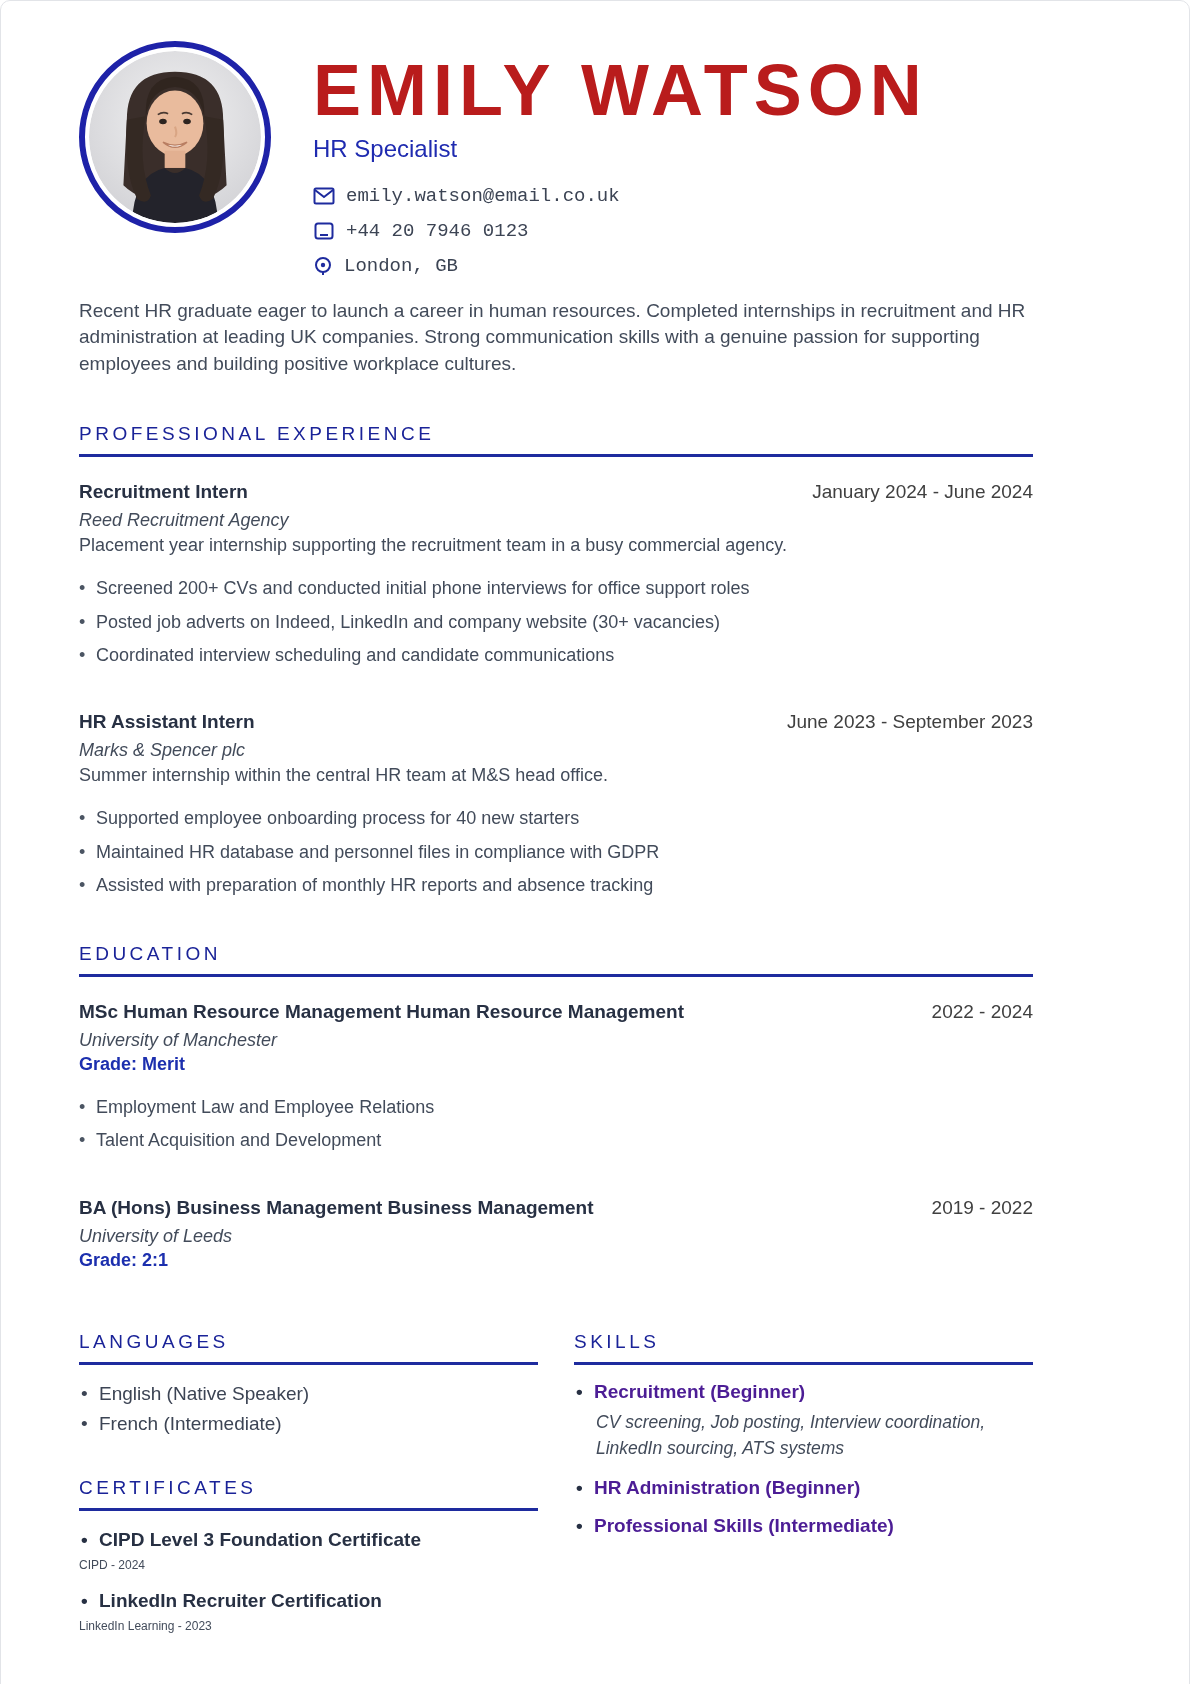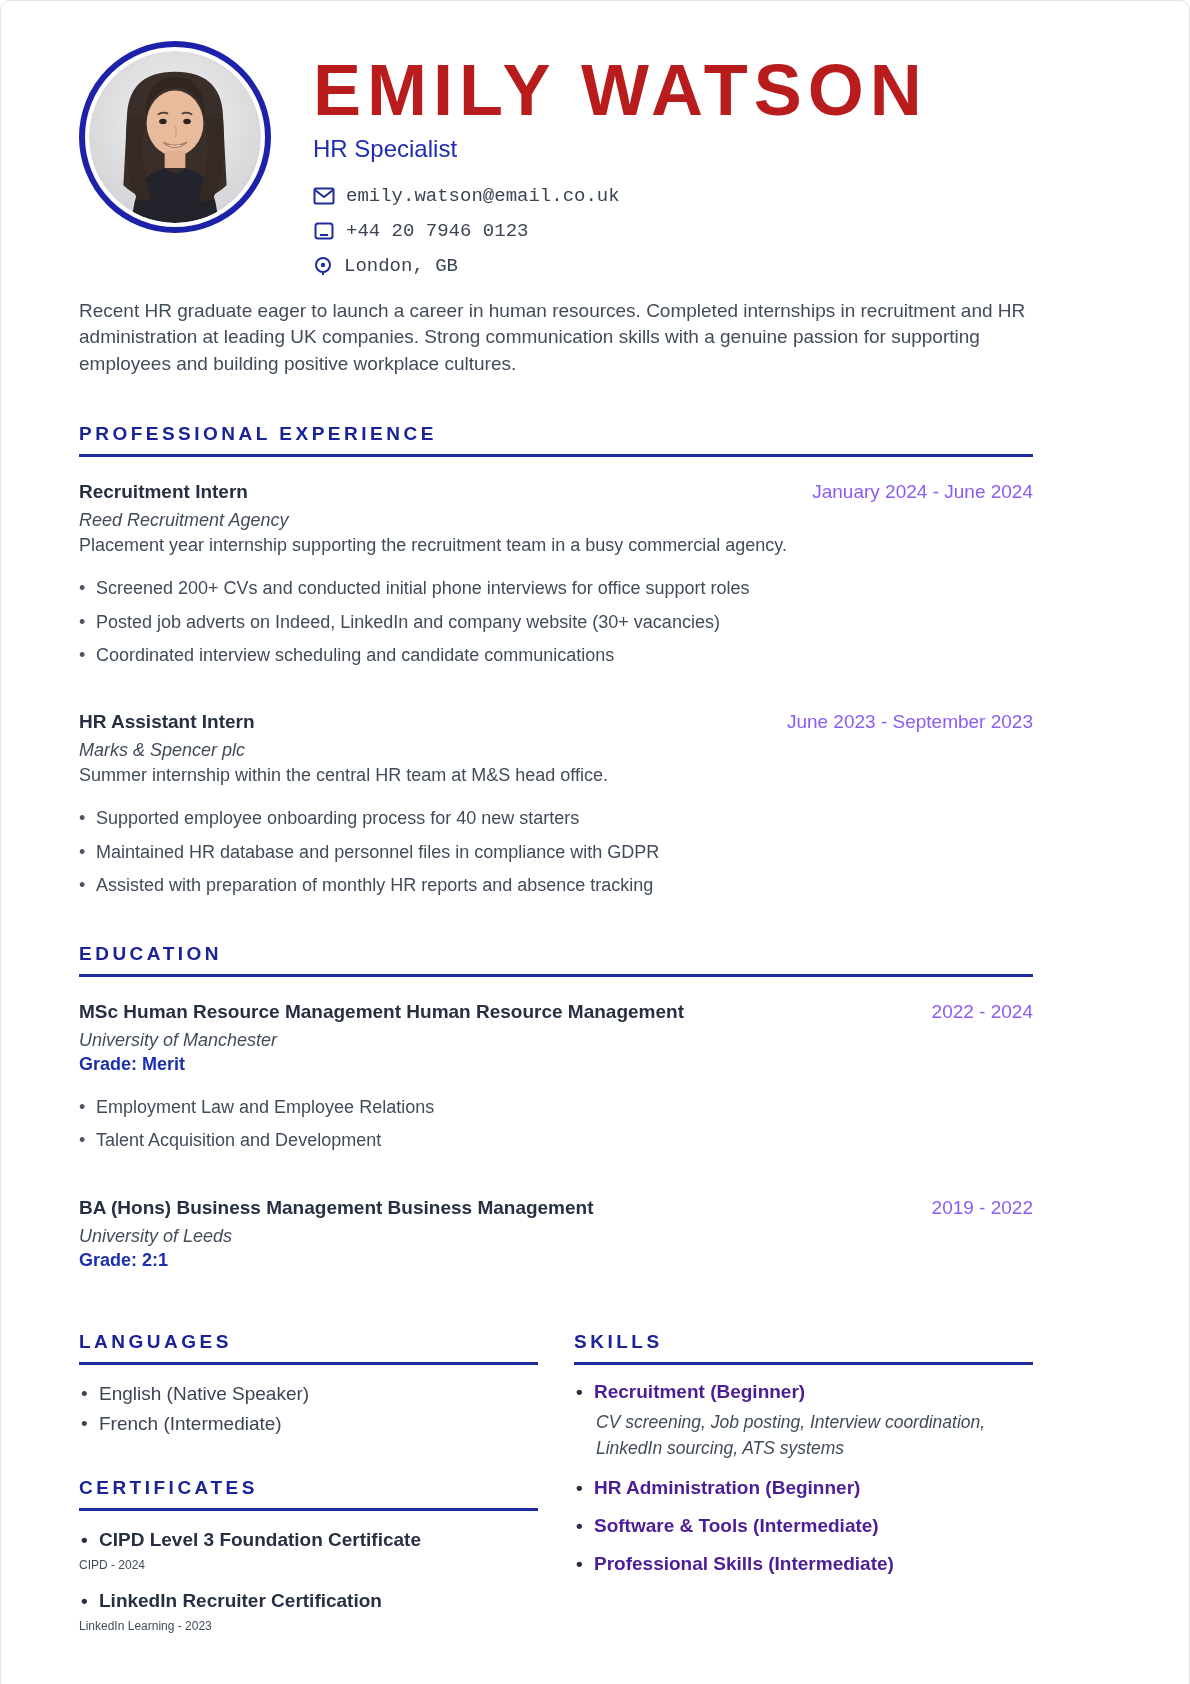--- a/index.html
+++ b/index.html
@@ -52,36 +52,36 @@
     margin-top:8px;
     font-size:19px;
     line-height:1.4;
     color:#424b5a;
     max-width:990px;
   }
   
   .section { margin-top:46px; }
   .section-heading {
     font-size:19px;
-    font-weight:700;
+    font-weight:400;
     letter-spacing:3.5px;
     color:#1a2398;
   }
   .section-rule {
     height:3px;
     background:#1e2b9e;
     border:none;
     margin-top:9px;
   }
   
   .entry { margin-top:24px; }
   .entry + .entry { margin-top:44px; }
   .entry-head { display:flex; justify-content:space-between; align-items:baseline; gap:7px; }
   .entry-title { font-size:19px; font-weight:700; color:#273043; }
-  .entry-dates { font-size:19px; font-weight:500; color:#8b5cf6; white-space:nowrap; }
+  .entry-dates { font-size:19px; font-weight:500; color:#404040; white-space:nowrap; }
   .entry-sub { font-size:18px; font-style:italic; color:#424b5a; margin-top:7px; }
   .entry-desc { font-size:18px; color:#424b5a; margin-top:4px; }
   .entry-grade { font-size:18px; font-weight:700; color:#1c2fae; margin-top:3px; }
   ul.bullets { list-style:none; margin-top:20px; }
   ul.bullets li {
     font-size:18px;
     color:#424b5a;
     padding-left:17px;
     position:relative;
     margin-bottom:9px;
@@ -301,21 +301,20 @@
         <hr class="section-rule">
 
         <div class="skill-item">
           <div class="skill-name">Recruitment (Beginner)</div>
           <div class="skill-details">CV screening, Job posting, Interview coordination, LinkedIn sourcing, ATS systems</div>
         </div>
         <div class="skill-item">
           <div class="skill-name">HR Administration (Beginner)</div>
         </div>
         <div class="skill-item">
-          <div class="skill-name">Software &amp; Tools (Intermediate)</div>
         </div>
         <div class="skill-item">
           <div class="skill-name">Professional Skills (Intermediate)</div>
 
         </div>
       </div>
     </div>
 
   </div>
 </div>

